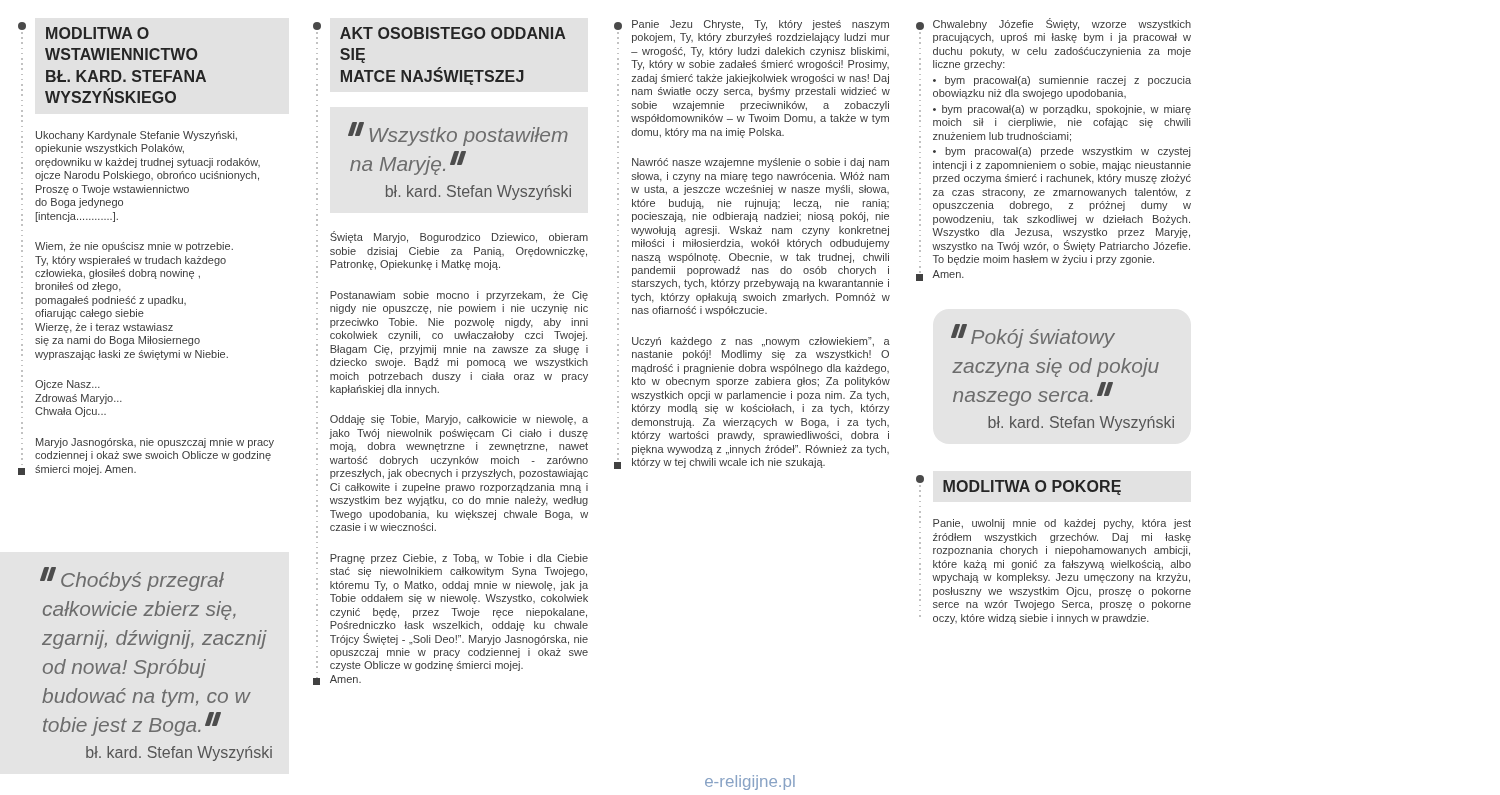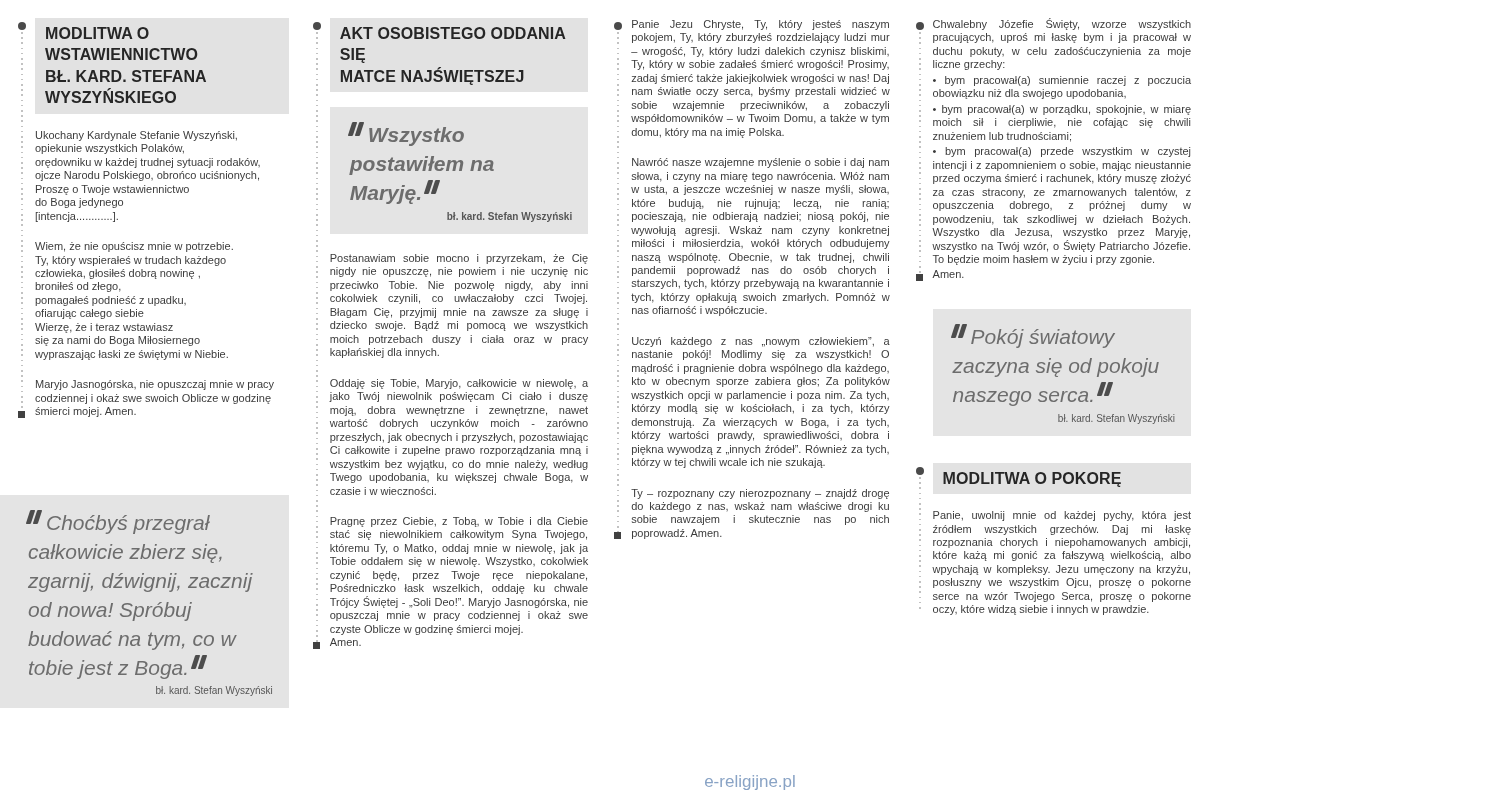--- a/index.html
+++ b/index.html
@@ -70,40 +70,40 @@
   .qtext {
     font-style: italic;
     font-size: 21px;
     line-height: 1.38;
     color: #6d6d6d;
   }
   .qattr {
     display: block;
     text-align: right;
     font-style: normal;
-    font-size: 10px;
+    font-size: 16px;
     color: #565656;
     margin-top: 2px;
   }
   .qmark { display: inline-block; white-space: nowrap; line-height: 0; }
   .qmark i {
     display: inline-block;
     width: 4.5px; height: 14px;
     background: #4d4d4d;
     transform: skewX(-18deg);
     border-radius: 1px;
     margin-right: 2.5px;
   }
   .qmark.open { vertical-align: 6px; margin-right: 4px; }
   .qmark.close { vertical-align: 6px; margin-left: 4px; }
 
   
-  .col1-quote { margin: 76px 0 0 -35px; padding-left: 28px; }
-  .col2-quote { margin: 0 0 18px 0; font-weight: bold; }
-  .col4-quote { margin: 27px 0 27px 0; }
+  .col1-quote { margin: 76px 0 0 -35px; padding-left: 42px; }
+  .col2-quote { margin: 0 0 18px 0; }
+  .col4-quote { margin: 27px 0 27px 0; border-radius: 16px; }
 
   .footer {
     position: absolute;
     left: 0; right: 0; bottom: 3px;
     text-align: center;
     font-size: 17px;
     color: #89a3c5;
   }
 </style>
 </head>
@@ -127,20 +127,23 @@
 [intencja............].</p>
       <p class="poem">Wiem, że nie opuścisz mnie w potrzebie.
 Ty, który wspierałeś w trudach każdego
 człowieka, głosiłeś dobrą nowinę ,
 broniłeś od złego,
 pomagałeś podnieść z upadku,
 ofiarując całego siebie
 Wierzę, że i teraz wstawiasz
 się za nami do Boga Miłosiernego
 wypraszając łaski ze świętymi w Niebie.</p>
+      <p class="poem">Ojcze Nasz...
+Zdrowaś Maryjo...
+Chwała Ojcu...</p>
       <p class="nogap">Maryjo Jasnogórska, nie opuszczaj mnie w pracy codziennej i okaż swe swoich Oblicze w godzinę śmierci mojej. Amen.</p>
     </div>
     <div class="quote-box col1-quote">
       <div class="qtext">
         <span class="qmark open"><i></i><i></i></span><span>Choćbyś przegrał całkowicie zbierz się, zgarnij, dźwignij, zacznij od nowa! Spróbuj budować na tym, co w tobie jest z Boga.</span><span class="qmark close"><i></i><i></i></span>
         <span class="qattr">bł. kard. Stefan Wyszyński</span>
       </div>
     </div>
   </div>
 
@@ -150,36 +153,36 @@
       <span class="rail-dot"></span>
       <span class="rail-end"></span>
       <div class="hdr">AKT OSOBISTEGO ODDANIA SIĘ
 MATCE NAJŚWIĘTSZEJ</div>
       <div class="quote-box col2-quote">
         <div class="qtext">
           <span class="qmark open"><i></i><i></i></span><span>Wszystko postawiłem na Maryję.</span><span class="qmark close"><i></i><i></i></span>
           <span class="qattr">bł. kard. Stefan Wyszyński</span>
         </div>
       </div>
+      <p class="just">Święta Maryjo, Bogurodzico Dziewico, obieram sobie dzisiaj Ciebie za Panią, Orędowniczkę, Patronkę, Opiekunkę i Matkę moją.</p>
       <p class="just">Postanawiam sobie mocno i przyrzekam, że Cię nigdy nie opuszczę, nie powiem i nie uczynię nic przeciwko Tobie. Nie pozwolę nigdy, aby inni cokolwiek czynili, co uwłaczałoby czci Twojej. Błagam Cię, przyjmij mnie na zawsze za sługę i dziecko swoje. Bądź mi pomocą we wszystkich moich potrzebach duszy i ciała oraz w pracy kapłańskiej dla innych.</p>
       <p class="just">Oddaję się Tobie, Maryjo, całkowicie w niewolę, a jako Twój niewolnik poświęcam Ci ciało i duszę moją, dobra wewnętrzne i zewnętrzne, nawet wartość dobrych uczynków moich - zarówno przeszłych, jak obecnych i przyszłych, pozostawiając Ci całkowite i zupełne prawo rozporządzania mną i wszystkim bez wyjątku, co do mnie należy, według Twego upodobania, ku większej chwale Boga, w czasie i w wieczności.</p>
       <p class="just nogap">Pragnę przez Ciebie, z Tobą, w Tobie i dla Ciebie stać się niewolnikiem całkowitym Syna Twojego, któremu Ty, o Matko, oddaj mnie w niewolę, jak ja Tobie oddałem się w niewolę. Wszystko, cokolwiek czynić będę, przez Twoje ręce niepokalane, Pośredniczko łask wszelkich, oddaję ku chwale Trójcy Świętej - „Soli Deo!”. Maryjo Jasnogórska, nie opuszczaj mnie w pracy codziennej i okaż swe czyste Oblicze w godzinę śmierci mojej.</p>
       <p class="nogap">Amen.</p>
     </div>
   </div>
 
   <div class="col">
     <div class="section">
       <span class="rail"></span>
       <span class="rail-dot"></span>
       <span class="rail-end"></span>
       <p class="just">Panie Jezu Chryste, Ty, który jesteś naszym pokojem, Ty, który zburzyłeś rozdzielający ludzi mur – wrogość, Ty, który ludzi dalekich czynisz bliskimi, Ty, który w sobie zadałeś śmierć wrogości! Prosimy, zadaj śmierć także jakiejkolwiek wrogości w nas! Daj nam światłe oczy serca, byśmy przestali widzieć w sobie wzajemnie przeciwników, a zobaczyli współdomowników – w Twoim Domu, a także w tym domu, który ma na imię Polska.</p>
       <p class="just">Nawróć nasze wzajemne myślenie o sobie i daj nam słowa, i czyny na miarę tego nawrócenia. Włóż nam w usta, a jeszcze wcześniej w nasze myśli, słowa, które budują, nie rujnują; leczą, nie ranią; pocieszają, nie odbierają nadziei; niosą pokój, nie wywołują agresji. Wskaż nam czyny konkretnej miłości i miłosierdzia, wokół których odbudujemy naszą wspólnotę. Obecnie, w tak trudnej, chwili pandemii poprowadź nas do osób chorych i starszych, tych, którzy przebywają na kwarantannie i tych, którzy opłakują swoich zmarłych. Pomnóż w nas ofiarność i współczucie.</p>
       <p class="just">Uczyń każdego z nas „nowym człowiekiem”, a nastanie pokój! Modlimy się za wszystkich! O mądrość i pragnienie dobra wspólnego dla każdego, kto w obecnym sporze zabiera głos; Za polityków wszystkich opcji w parlamencie i poza nim. Za tych, którzy modlą się w kościołach, i za tych, którzy demonstrują. Za wierzących w Boga, i za tych, którzy wartości prawdy, sprawiedliwości, dobra i piękna wywodzą z „innych źródeł”. Również za tych, którzy w tej chwili wcale ich nie szukają.</p>
-      <p class="just nogap">Ty – rozpoznany czy nierozpoznany – znajdź drogę do każdego z nas, wskaż nam właściwe drogi ku sobie nawzajem i skutecznie nas po nich poprowadź. Amen.</p>
     </div>
   </div>
 
   <div class="col">
     <div class="section">
       <span class="rail"></span>
       <span class="rail-dot"></span>
       <span class="rail-end"></span>
       <p class="just tight">Chwalebny Józefie Święty, wzorze wszystkich pracujących, uproś mi łaskę bym i ja pracował w duchu pokuty, w celu zadośćuczynienia za moje liczne grzechy:</p>
       <p class="just tight">• bym pracował(a) sumiennie raczej z poczucia obowiązku niż dla swojego upodobania,</p>

